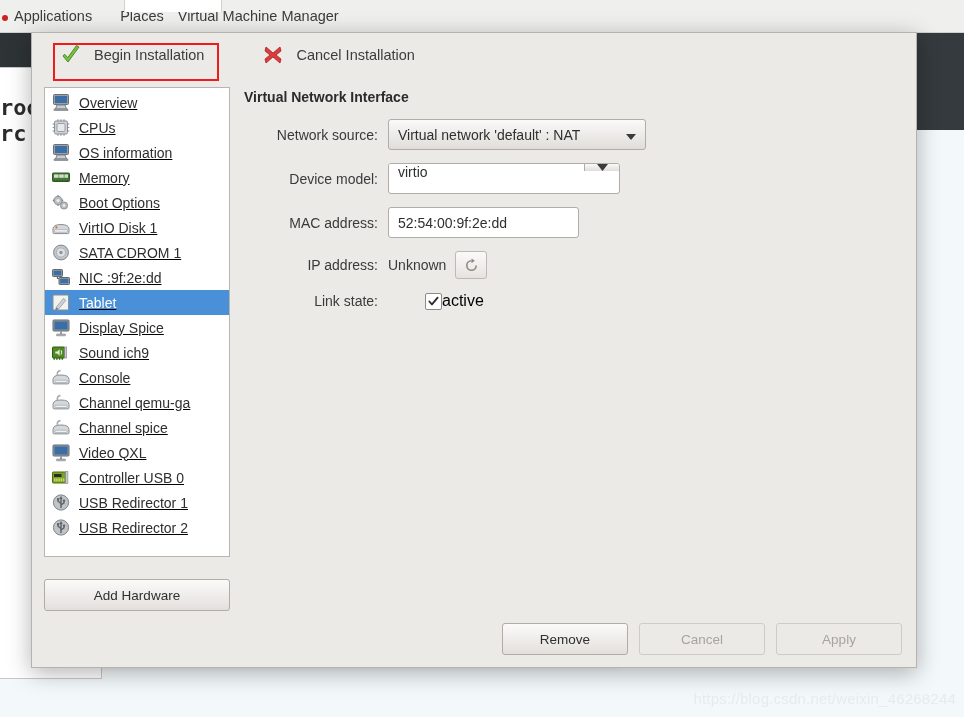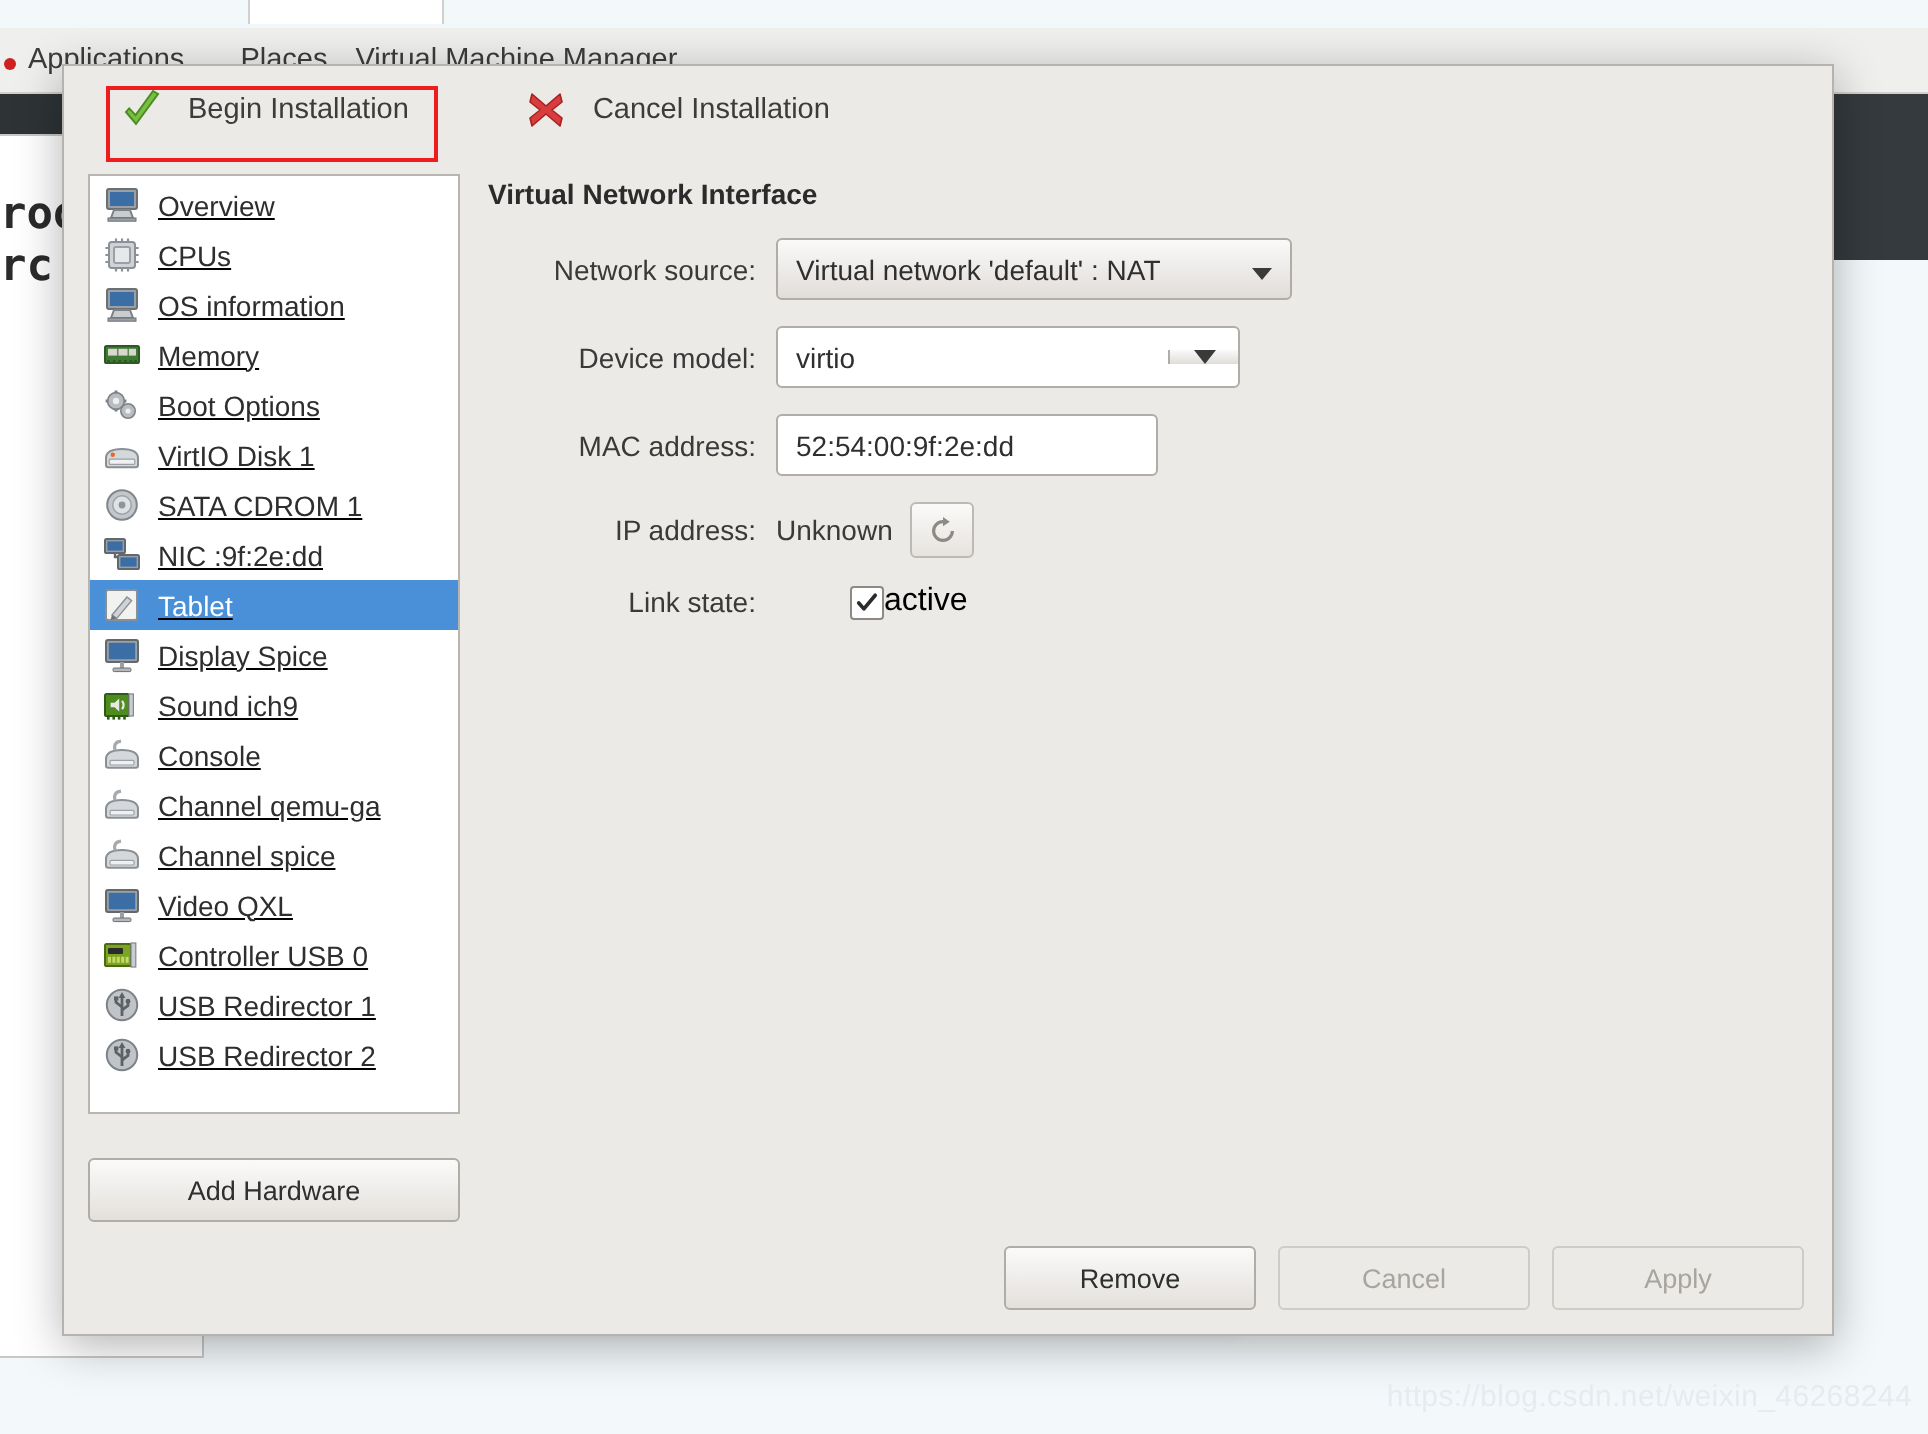--- a/index.html
+++ b/index.html
@@ -51,21 +51,21 @@
     position:absolute; left:30px; top:185px; width:70px; height:1px;
     background:#d8d5d2;
   }
   #bg-sub-row2 {
     position:absolute; left:30px; top:225px; width:70px; height:1px;
     background:#d8d5d2;
   }
 
   
   #menubar {
-    position:absolute; left:0; top:14px; width:964px; height:32px;
+    position:absolute; left:0; top:0; width:964px; height:32px;
     background:#efefed; border-bottom:1px solid #d2d0cd;
     display:flex; align-items:center; font-size:14.5px; color:#3c3c3c;
   }
   #menubar .dot {
     width:6px; height:6px; border-radius:50%; background:#cc2222;
     margin-left:2px; margin-right:6px; margin-top:4px;
   }
   #menubar .mitem { padding:0 14px 0 0; cursor:default; }
   #menubar .mitem.first { margin-right:14px; }
   #menubar-tabstub {
@@ -156,21 +156,21 @@
     font-size:14px; color:#3a3a3a; white-space:nowrap;
   }
   .combo-flat {
     display:inline-flex; align-items:center; justify-content:space-between;
     height:29px; padding:0 9px; min-width:238px;
     background:linear-gradient(180deg,#fbfaf9,#e0ddd9);
     border:1px solid #b0aca7; border-radius:3px;
     font-size:14px; color:#2f2f2f; cursor:pointer; gap:10px;
   }
   .combo-entry {
-    display:inline-flex; align-items:center;
+    display:inline-flex; align-items:flex-start;
     border:1px solid #b0aca7; border-radius:3px; overflow:hidden;
     height:29px; background:#ffffff;
   }
   .combo-entry .ce-text {
     display:flex; align-items:center; width:186px; padding-left:9px;
     font-size:14px; color:#2f2f2f; background:#ffffff;
   }
   .combo-entry .ce-arrow {
     display:flex; align-items:center; justify-content:center; width:34px;
     background:linear-gradient(180deg,#fbfaf9,#e0ddd9);

